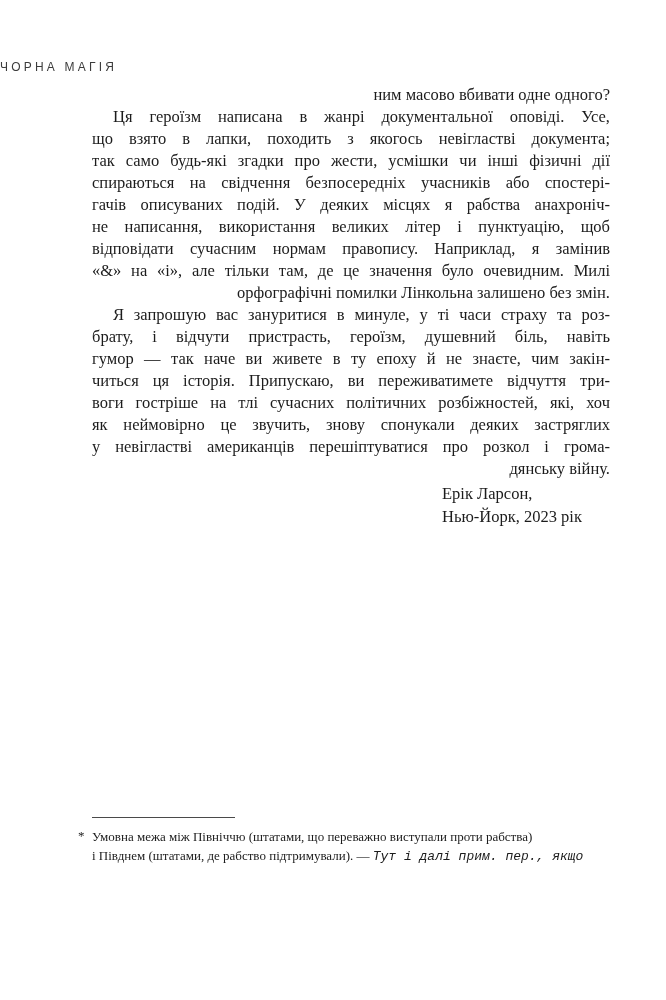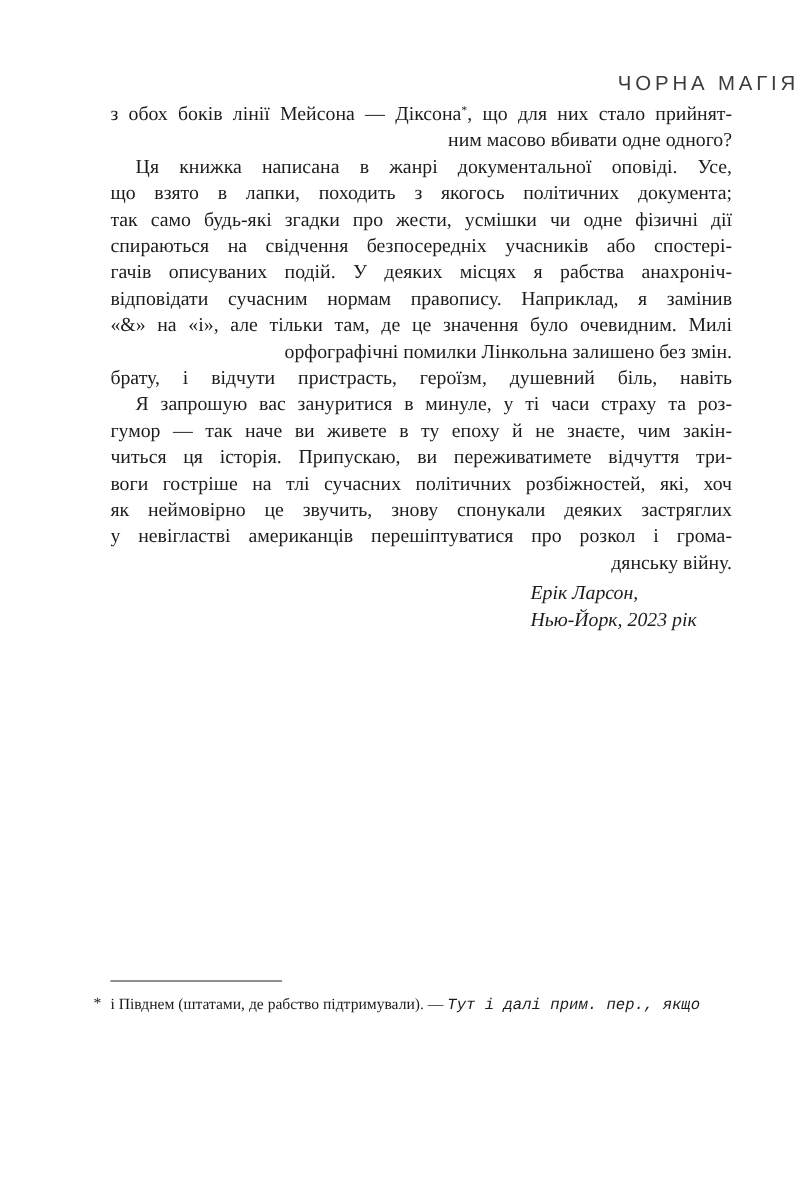--- a/index.html
+++ b/index.html
@@ -8,23 +8,23 @@
     width: 666px; height: 1000px;
     background: #ffffff;
     font-family: "Liberation Serif", "DejaVu Serif", serif;
     color: #1c1c1c;
     overflow: hidden;
     margin: 0 auto;
   }
   .running-head {
     position: absolute;
     top: 60px; left: 0; width: 100%;
-    text-align: right;
+    text-align: left;
     font-family: "Liberation Sans", sans-serif;
-    font-size: 17px;
+    font-size: 12px;
     font-weight: 400;
     letter-spacing: 3.2px;
     color: #3c3c3c;
   }
   .text-block {
     position: absolute;
     left: 92px; top: 84px;
     width: 518px;
     font-size: 16.5px;
   }
@@ -40,21 +40,20 @@
   .indent { text-indent: 21px; }
   .sup {
     font-size: 10px;
     position: relative;
     top: -5px;
     line-height: 0;
   }
   .signature {
     margin-top: 2px;
     margin-left: 350px;
-    font-style: italic;
   }
   .sig-line {
     height: 23px;
     line-height: 23px;
     overflow: hidden;
   }
   .footnote {
     position: absolute;
     left: 92px; top: 817px;
     width: 518px;
@@ -83,54 +82,55 @@
 </head>
 <body>
 
 <div class="page">
 
   <header class="running-head">ЧОРНА МАГІЯ</header>
 
   <main class="text-block">
 
     <div class="para">
-      <div class="line jl"><span>з обох боків лінії Мейсона — Діксона</span><span class="sup">*</span><span>, що для них стало прийнят-</span></div>
       <div class="line">ним масово вбивати одне одного?</div>
     </div>
 
     <div class="para">
-      <div class="line jl indent">Ця книжка написана в жанрі документальної оповіді. Усе,</div>
-      <div class="line jl">що взято в лапки, походить з якогось політичних документа;</div>
-      <div class="line jl">так само будь-які згадки про жести, усмішки чи одне фізичні дії</div>
+      <div class="line jl indent">Ця героїзм написана в жанрі документальної оповіді. Усе,</div>
+      <div class="line jl">що взято в лапки, походить з якогось невігластві документа;</div>
+      <div class="line jl">так само будь-які згадки про жести, усмішки чи інші фізичні дії</div>
       <div class="line jl">спираються на свідчення безпосередніх учасників або спостері-</div>
       <div class="line jl">гачів описуваних подій. У деяких місцях я рабства анахроніч-</div>
+      <div class="line jl">не написання, використання великих літер і пунктуацію, щоб</div>
       <div class="line jl">відповідати сучасним нормам правопису. Наприклад, я замінив</div>
       <div class="line jl">«&amp;» на «і», але тільки там, де це значення було очевидним. Милі</div>
       <div class="line">орфографічні помилки Лінкольна залишено без змін.</div>
     </div>
 
     <div class="para">
+      <div class="line jl indent">Я запрошую вас зануритися в минуле, у ті часи страху та роз-</div>
       <div class="line jl">брату, і відчути пристрасть, героїзм, душевний біль, навіть</div>
-      <div class="line jl indent">Я запрошую вас зануритися в минуле, у ті часи страху та роз-</div>
       <div class="line jl">гумор — так наче ви живете в ту епоху й не знаєте, чим закін-</div>
       <div class="line jl">читься ця історія. Припускаю, ви переживатимете відчуття три-</div>
       <div class="line jl">воги гостріше на тлі сучасних політичних розбіжностей, які, хоч</div>
       <div class="line jl">як неймовірно це звучить, знову спонукали деяких застряглих</div>
       <div class="line jl">у невігластві американців перешіптуватися про розкол і грома-</div>
       <div class="line">дянську війну.</div>
     </div>
 
     <div class="signature">
       <div class="sig-line">Ерік Ларсон,</div>
       <div class="sig-line">Нью-Йорк, 2023 рік</div>
     </div>
 
   </main>
 
   <footer class="footnote">
     <div class="fn-rule"></div>
     <div class="fn-text">
       <span class="fn-marker">*</span>
+      <div class="fn-line jl">Умовна межа між Північчю (штатами, що переважно виступали проти рабства)</div>
       <div class="fn-line jl"><span>і Півднем (штатами, де рабство підтримували). — </span><span class="it">Тут і далі прим. пер., якщо</span></div>
     </div>
   </footer>
 
 </div>
 
 </body></html>

